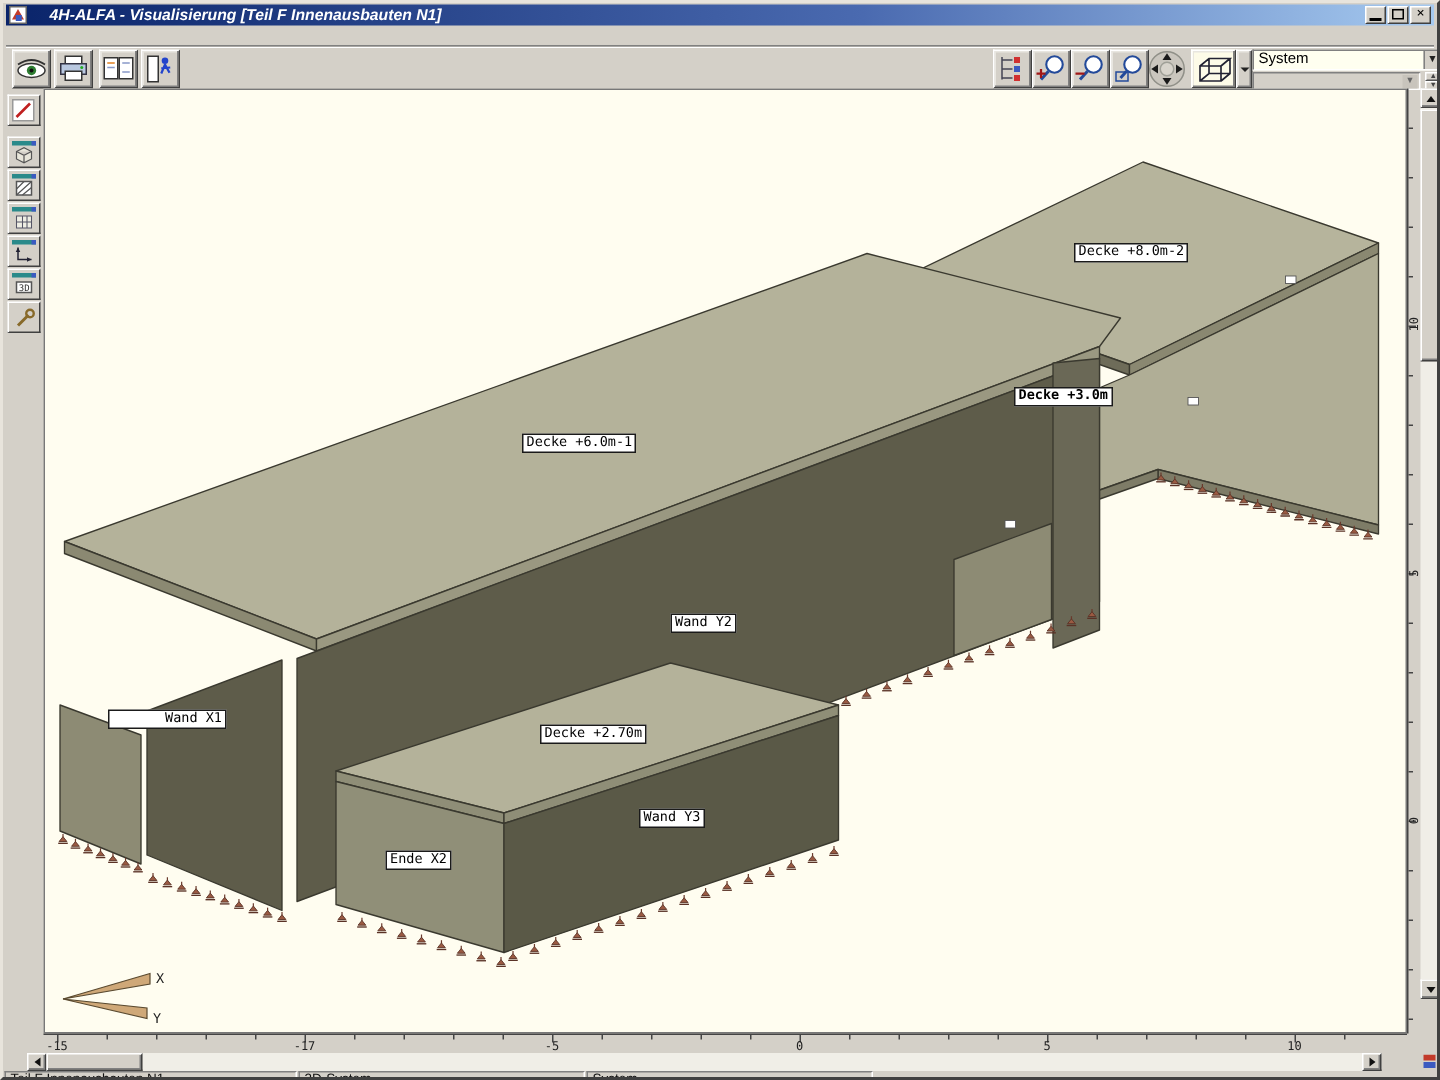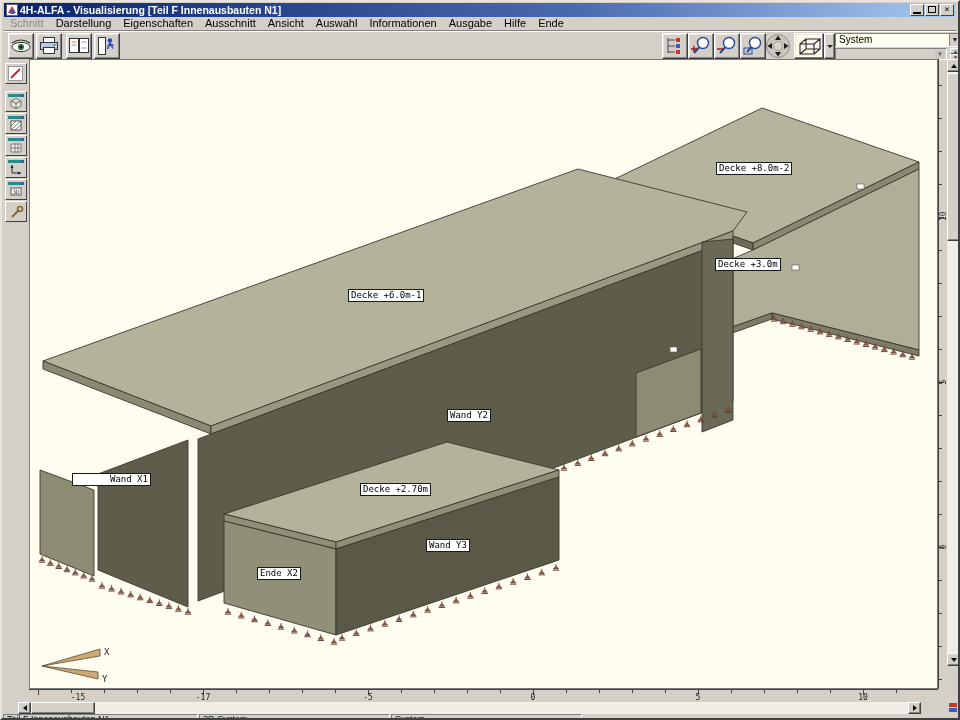--- a/index.html
+++ b/index.html
@@ -4,21 +4,21 @@
 <style>
   html,body{margin:0;padding:0;background:#777;}
   *{box-sizing:border-box;}
   .window{position:relative;width:960px;height:720px;background:#d4d0c8;
     font-family:"Liberation Sans",sans-serif;overflow:hidden;
     border:2px solid;border-color:#e8e4dc #404040 #404040 #e8e4dc;}
   
   .titlebar{position:absolute;left:2px;top:1px;right:2px;height:14px;
     background:linear-gradient(90deg,#0a246a,#4a6ab0 60%,#a6caf0);
     display:flex;align-items:center;padding:0 2px;}
-  .titlebar .title{color:#fff;font-size:10.5px;font-weight:bold;margin-left:2px;white-space:nowrap;flex:1;}
+  .titlebar .title{color:#fff;font-size:10.5px;font-weight:bold;margin-left:15px;white-space:nowrap;flex:1;font-style:italic;}
   .winbtn{width:14px;height:12px;margin-left:1px;background:#d4d0c8;border:1px solid;
     border-color:#fff #404040 #404040 #fff;font-size:9px;line-height:9px;text-align:center;
     color:#000;font-family:"DejaVu Sans Mono",monospace;}
   .winbtn .m{display:block;margin:7px 2px 0 2px;height:2px;background:#000;}
   .winbtn .x{display:block;margin:1px 2px 0 2px;height:7px;border:1px solid #000;}
   
   .menubar{position:absolute;left:2px;top:15px;right:2px;height:13px;display:flex;
     align-items:center;font-size:11px;}
   .menu-item{padding:0 6px;color:#000;height:13px;line-height:13px;}
   .menu-item.disabled{color:#8a8a8a;}
@@ -98,32 +98,20 @@
     <span class="title">4H-ALFA - Visualisierung [Teil F Innenausbauten N1]</span>
     <span class="winbtn">
         <span class="m"></span>
       </span>
     <span class="winbtn">
         <span class="x"></span>
       </span>
     <span class="winbtn">×</span>
   </div>
 
-  <div class="menubar" id="menubar">
-      <span class="menu-item disabled">Schnitt</span>
-      <span class="menu-item">Darstellung</span>
-      <span class="menu-item">Eigenschaften</span>
-      <span class="menu-item">Ausschnitt</span>
-      <span class="menu-item">Ansicht</span>
-      <span class="menu-item">Auswahl</span>
-      <span class="menu-item">Informationen</span>
-      <span class="menu-item">Ausgabe</span>
-      <span class="menu-item">Hilfe</span>
-      <span class="menu-item">Ende</span>
-    </div>
 
   <div class="toolbar">
     <div class="tbtn" style="left:4px">
       <svg width="24" height="20">
         <path d="M3,7 Q12,1 21,7" fill="none" stroke="#333" stroke-width="1.2"></path>
         <ellipse cx="12" cy="11" rx="9" ry="4.6" fill="#fff" stroke="#333"></ellipse>
         <circle cx="12" cy="11" r="3.1" fill="#2e7d32"></circle>
           <circle cx="12" cy="11" r="1.3" fill="#111"></circle>
       </svg>
     </div>
@@ -396,21 +384,21 @@
 
       <g>
         <polygon points="12,606 70,589 70,596" fill="#cfa878" stroke="#5a4a30" stroke-width="0.8"></polygon>
         <polygon points="12,606 68,612 68,619" fill="#cfa878" stroke="#5a4a30" stroke-width="0.8"></polygon>
         <text id="axis-x" x="74" y="595" font-family="DejaVu Sans Mono" font-size="9" fill="#222">X</text>
         <text id="axis-y" x="72" y="622" font-family="DejaVu Sans Mono" font-size="9" fill="#222">Y</text>
       </g>
     </svg>
     <div id="scene-labels">
         <div class="scene-label" style="left: 686px; top: 102px;">Decke +8.0m-2</div>
-        <div class="scene-label" style="left: 685px; top: 198px;">Decke +3.0m</div>
+        <div class="scene-label" style="left: 646px; top: 198px; font-weight: bold;">Decke +3.0m</div>
         <div class="scene-label" style="left: 318px; top: 229px;">Decke +6.0m-1</div>
         <div class="scene-label" style="left: 417px; top: 349px;">Wand Y2</div>
         <div class="scene-label" style="left: 42px; top: 413px; padding-left: 37px;">Wand X1</div>
         <div class="scene-label" style="left: 330px; top: 423px;">Decke +2.70m</div>
         <div class="scene-label" style="left: 396px; top: 479px;">Wand Y3</div>
         <div class="scene-label" style="left: 227px; top: 507px;">Ende X2</div>
       </div>
   </div>
 
   <div class="vruler" id="vruler">
@@ -434,21 +422,21 @@
       <div class="tick major" style="top: 488px;"></div>
       <div class="tick-label" style="top: 488px;">0</div>
       <div class="tick" style="top: 521px;"></div>
       <div class="tick" style="top: 554px;"></div>
       <div class="tick" style="top: 587px;"></div>
       <div class="tick" style="top: 620px;"></div>
     </div>
   <div class="hruler" id="hruler">
       <div class="baseline"></div>
       <div class="tick major" style="left: 36px;"></div>
-      <div class="tick-label" style="left: 36px; margin-left: 40px;">-15</div>
+      <div class="tick-label" style="left: 36px;">-15</div>
       <div class="tick" style="left: 69px;"></div>
       <div class="tick" style="left: 102px;"></div>
       <div class="tick" style="left: 135px;"></div>
       <div class="tick" style="left: 168px;"></div>
       <div class="tick major" style="left: 201px;"></div>
       <div class="tick-label" style="left: 201px;">-17</div>
       <div class="tick" style="left: 234px;"></div>
       <div class="tick" style="left: 267px;"></div>
       <div class="tick" style="left: 300px;"></div>
       <div class="tick" style="left: 333px;"></div>

